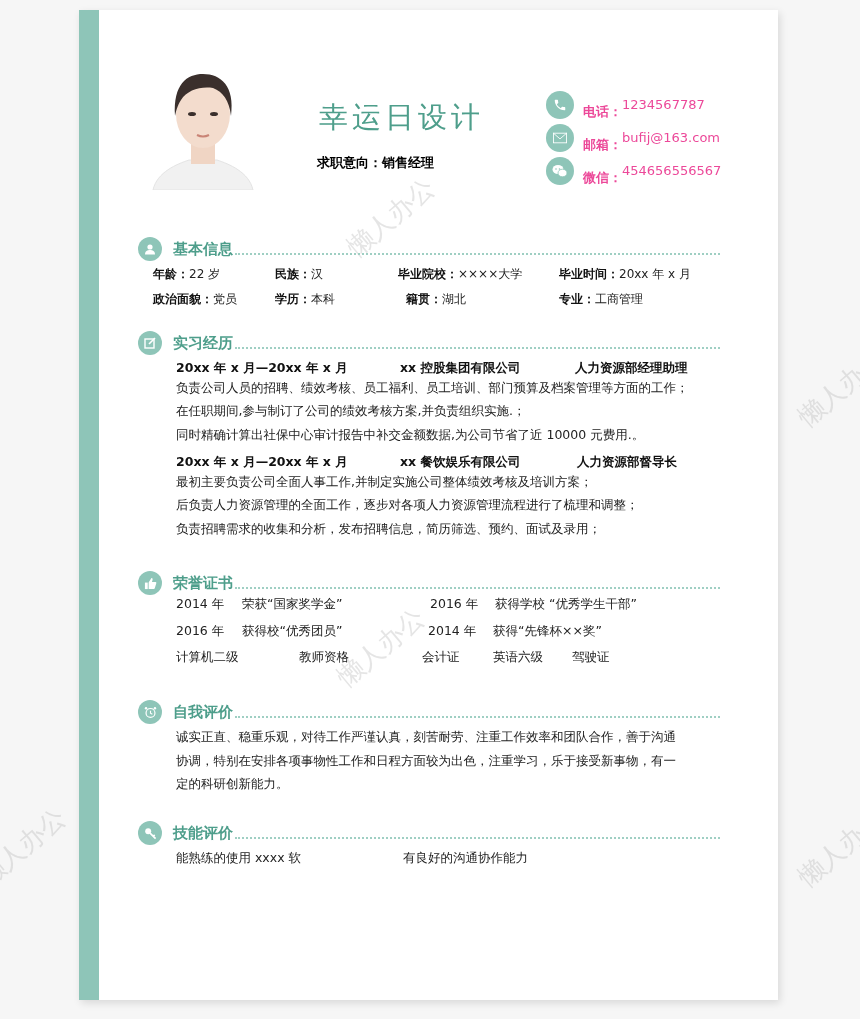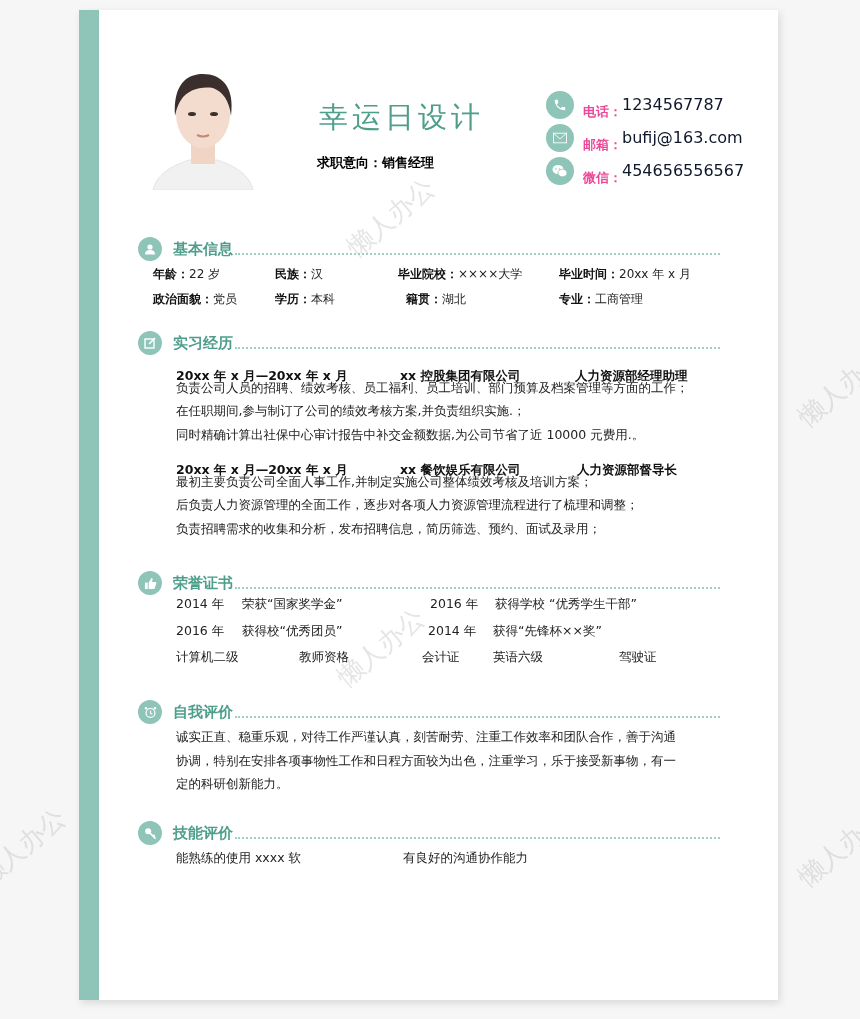--- a/index.html
+++ b/index.html
@@ -31,39 +31,39 @@
     position: absolute; left: 238px; top: 144px;
     font-size: 13px; font-weight: bold; color: #000000; white-space: nowrap;
   }
   .contact { position: absolute; left: 467px; top: 78px; }
   .contact-row { display: flex; align-items: center; height: 33px; }
   .c-icon {
     width: 28px; height: 28px; border-radius: 50%; background: #8ec5b8;
     display: flex; align-items: center; justify-content: center; margin-right: 9px;
   }
   .c-label { font-size: 13px; font-weight: bold; color: #ec4899; margin-top: 14px; }
-  .c-value { font-size: 16px; color: #0f172a; }
+  .c-value { font-size: 13px; color: #ec4899; }
 
   .section { position: absolute; left: 59px; width: 582px; }
   .sec-head { position: relative; height: 26px; display: flex; align-items: center; justify-content: space-between; }
   .sec-icon {
     width: 24px; height: 24px; border-radius: 50%; background: #8ec5b8;
     display: flex; align-items: center; justify-content: center; margin-right: 11px;
     flex: none;
   }
   .sec-title { font-size: 15px; font-weight: bold; color: #4e9e8b; white-space: nowrap; }
   .sec-dots {
     flex: 1; height: 0; border-bottom: 2px dotted #9fcfc3; margin-left: 2px; margin-top: 10px;
   }
   .b { font-weight: bold; color: #111; }
   .grid-row { position: relative; height: 25px; }
   .grid-row span.cell { position: absolute; top: 4px; font-size: 12px; white-space: nowrap; }
   .line { height: 23.5px; line-height: 23.5px; font-size: 12.5px; white-space: nowrap; padding-left: 38px; }
   .job-head { height: 23.5px; line-height: 23.5px; position: relative; font-size: 12.5px; font-weight: bold; color: #111; }
-  .job-head span { position: absolute; top: 12px; white-space: nowrap; }
+  .job-head span { position: absolute; top: 4px; white-space: nowrap; }
   .abs-row { position: relative; height: 26.5px; font-size: 12.5px; }
   .abs-row span { position: absolute; top: 4px; white-space: nowrap; }
   .watermark {
     position: absolute; font-size: 26px; color: rgba(180,180,180,0.35);
     transform: rotate(-40deg); white-space: nowrap; pointer-events: none;
     font-family: "DejaVu Serif", serif;
   }
 </style>
 </head>
 <body>
@@ -203,21 +203,21 @@
       <span style="left:38px">2016 年</span>
       <span style="left:104px">获得校“优秀团员”</span>
       <span style="left:290px">2014 年</span>
       <span style="left:355px">获得“先锋杯××奖”</span>
     </div>
     <div class="abs-row">
       <span style="left:38px">计算机二级</span>
       <span style="left:161px">教师资格</span>
       <span style="left:284px">会计证</span>
       <span style="left:355px">英语六级</span>
-      <span style="left:481px">驾驶证</span>
+      <span style="left:434px">驾驶证</span>
     </div>
   </div>
 
   <div class="section" style="top:689px;">
     <div class="sec-head">
       <span class="sec-icon">
         <svg width="13" height="13" viewBox="0 0 14 14">
             <circle cx="7" cy="7.5" r="4.8" fill="none" stroke="#fff" stroke-width="1.3"></circle>
             <path d="M7 5 L7 7.8 L9 8.8" stroke="#fff" stroke-width="1.2" fill="none"></path>
             <circle cx="2.2" cy="2.5" r="1.3" fill="#fff"></circle>

